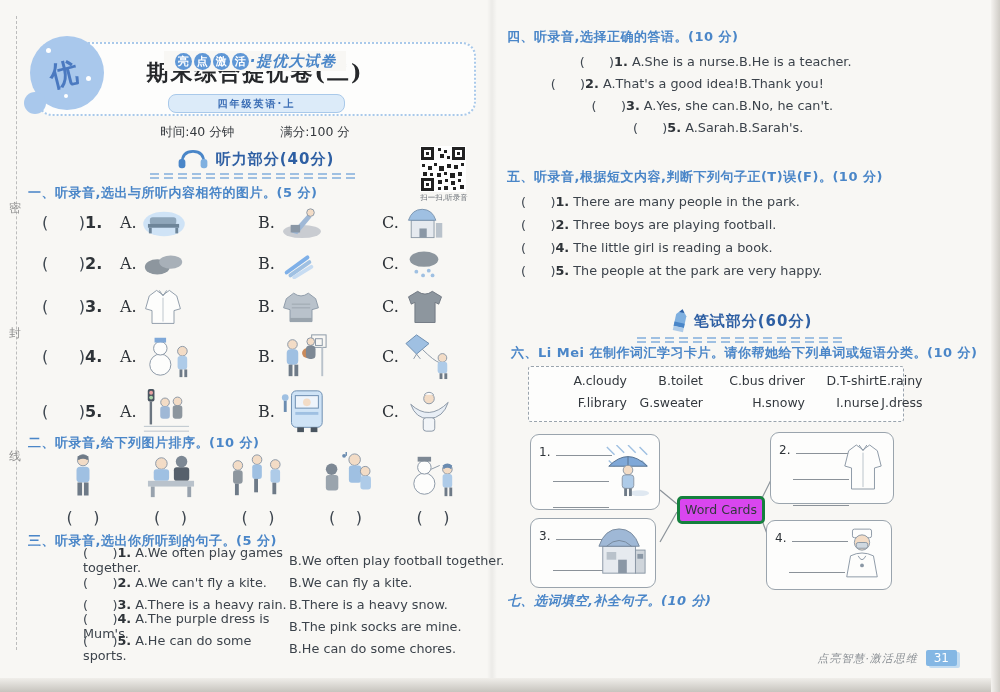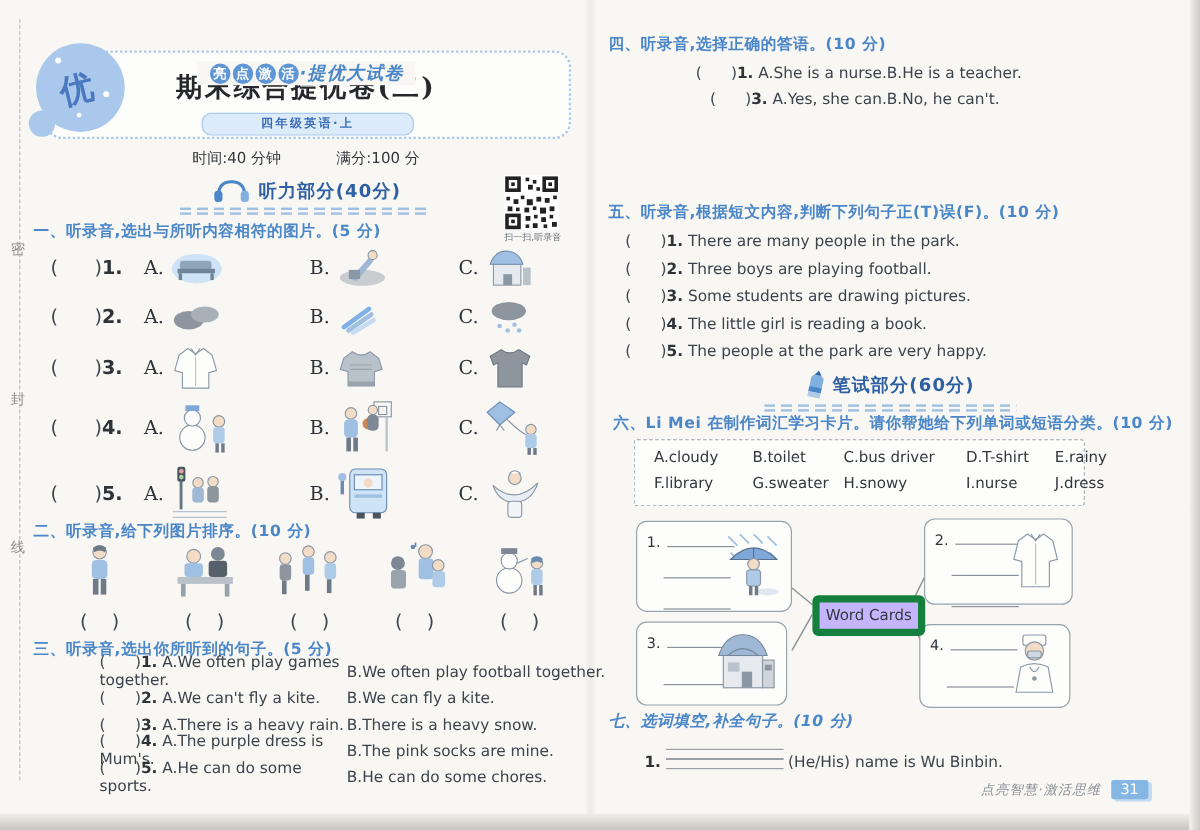--- a/index.html
+++ b/index.html
@@ -65,21 +65,21 @@
   
   .bank{position:absolute;left:528px;top:366px;width:376px;height:56px;border:1.5px dashed #9aa4ad;border-radius:3px;
     background:#fdfdfc;padding:6px 0 0 16px;box-sizing:border-box;}
   .bank-grid{display:grid;grid-template-columns:82px 76px 102px 74px auto;row-gap:7px;font-size:12.5px;color:#33383e;}
   
   .diagram{position:absolute;left:520px;top:430px;width:390px;height:164px;}
   .card{position:absolute;border:1px solid #9aa4ad;border-radius:9px;background:#fdfdfc;box-sizing:border-box;padding:6px 8px;}
   .card .cnum{font-size:12px;color:#2e3338;}
   .bl{display:inline-block;width:56px;height:10px;border-bottom:1px solid #8b9299;}
   .node{position:absolute;left:157px;top:66px;width:82px;height:22px;line-height:22px;text-align:center;
-    border:6px solid #15803d;border-radius:5px;background:#c4b5fd;font-size:12.5px;color:#33383e;z-index:2;}
+    border:3px solid #15803d;border-radius:5px;background:#d946ef;font-size:12.5px;color:#33383e;z-index:2;}
   
   .blank3{display:inline-block;width:98px;height:15px;margin:0 4px;vertical-align:-2px;
     border-top:1px solid #9aa0a6;border-bottom:1px solid #9aa0a6;
     background:linear-gradient(to bottom,transparent 7px,#9aa0a6 7px,#9aa0a6 8px,transparent 8px);}
   
   .footer{position:absolute;left:505px;top:650px;width:448px;display:flex;justify-content:flex-end;align-items:center;gap:8px;}
   .slogan{font-size:11px;color:#8a8f94;font-style:italic;letter-spacing:1px;}
   .pagebox{background:#84b7e4;color:#fff;font-size:12px;padding:1px 8px;border-radius:2px;
     box-shadow:3px 2px 0 #c3dcf1;}
   svg{display:block;}
@@ -441,56 +441,61 @@
 
   <div class="abs" style="left:497px;top:0;width:494px;height:678px;">
 
     <div class="abs sec-title" style="left:10px;top:28px;">四、听录音,选择正确的答语。(10 分)</div>
     <div class="abs" style="left:24px;top:50px;width:460px;text-align:right;">
       <div class="s4row">
         <span class="s4a en"><span class="slot">(      )</span><span class="num">1.</span> <span>A.She is a nurse.</span></span>
         <span class="en">B.He is a teacher.</span>
       </div>
       <div class="s4row">
+        <span class="s4a en"><span class="slot">(      )</span><span class="num">2.</span> <span>A.That's a good idea!</span></span>
+        <span class="en">B.Thank you!</span>
+      </div>
+      <div class="s4row">
         <span class="s4a en"><span class="slot">(      )</span><span class="num">3.</span> <span>A.Yes, she can.</span></span>
         <span class="en">B.No, he can't.</span>
+      </div>
+      <div class="s4row">
+        <span class="s4a en"><span class="slot">(      )</span><span class="num">5.</span> <span>A.Sarah.</span></span>
+        <span class="en">B.Sarah's.</span>
       </div>
     </div>
 
     <div class="abs sec-title" style="left:10px;top:168px;">五、听录音,根据短文内容,判断下列句子正(T)误(F)。(10 分)</div>
     <div class="abs" style="left:24px;top:190px;width:460px;">
       <div class="s5row">
           <span class="en"><span class="slot">(      )</span><span class="num">1.</span> <span>There are many people in the park.</span></span>
         </div>
       <div class="s5row">
           <span class="en"><span class="slot">(      )</span><span class="num">2.</span> <span>Three boys are playing football.</span></span>
         </div>
       <div class="s5row">
-          <span class="en"><span class="slot">(      )</span><span class="num">3.</span> <span>Some students are drawing pictures.</span></span>
-        </div>
-      <div class="s5row">
           <span class="en"><span class="slot">(      )</span><span class="num">4.</span> <span>The little girl is reading a book.</span></span>
         </div>
       <div class="s5row">
           <span class="en"><span class="slot">(      )</span><span class="num">5.</span> <span>The people at the park are very happy.</span></span>
         </div>
     </div>
 
     <div class="part-hdr" style="left:10px;top:308px;width:470px;">
       <svg class="icon" width="16" height="26" viewBox="0 0 18 30" style="display:inline-block;vertical-align:middle;margin-right:6px;transform:rotate(12deg);">
         <path d="M9 1 L15 8 L15 22 L3 22 L3 8 Z" fill="#7fb0e0"></path>
         <path d="M9 1 L12 5 L6 5 Z" fill="#2e5fa3"></path>
         <rect x="3" y="17" width="12" height="5" fill="#4a86c8"></rect>
         <rect x="3" y="22" width="12" height="5" fill="#aecbe8"></rect>
       </svg><span class="part-title">笔试部分(60分)</span>
       <div class="part-underline"></div>
     </div>
 
     <div class="abs sec-title" style="left:14px;top:344px;">六、Li Mei 在制作词汇学习卡片。请你帮她给下列单词或短语分类。(10 分)</div>
-    <div class="bank" style="left:31px;">
+    <div class="bank" style="left:31px;text-align:right;">
       <div class="bank-grid">
         <span>A.cloudy</span>
         <span>B.toilet</span>
         <span>C.bus driver</span>
         <span>D.T-shirt</span>
         <span>E.rainy</span>
         <span>F.library</span>
         <span>G.sweater</span>
         <span>H.snowy</span>
         <span>I.nurse</span>
@@ -556,22 +561,19 @@
           <rect x="16" y="16" width="12" height="6" rx="2" fill="#cfd8e0" stroke="#8a97a5"></rect>
           <path d="M6 52 L10 30 Q22 24 34 30 L38 52 Z" fill="#fdfdfc" stroke="#8a97a5"></path>
           <path d="M18 30 Q22 38 26 30" fill="none" stroke="#8a97a5"></path>
           <circle cx="22" cy="40" r="2" fill="#8a97a5"></circle>
         </svg>
       </div>
       <div class="node">Word Cards</div>
     </div>
 
     <div class="abs sec-title" style="left:10px;top:592px;font-style:italic;">七、选词填空,补全句子。(10 分)</div>
-    <div class="abs en" style="left:40px;top:624px;">
-      <span class="num">1.</span><span class="blank3"></span><span>(He/His) name is Wu Binbin.</span>
-    </div>
 
     <div class="footer" style="left:0;width:460px;">
       <span class="slogan">点亮智慧·激活思维</span>
       <span class="pagebox">31</span>
     </div>
   </div>
 </div>
 
 </body></html>

